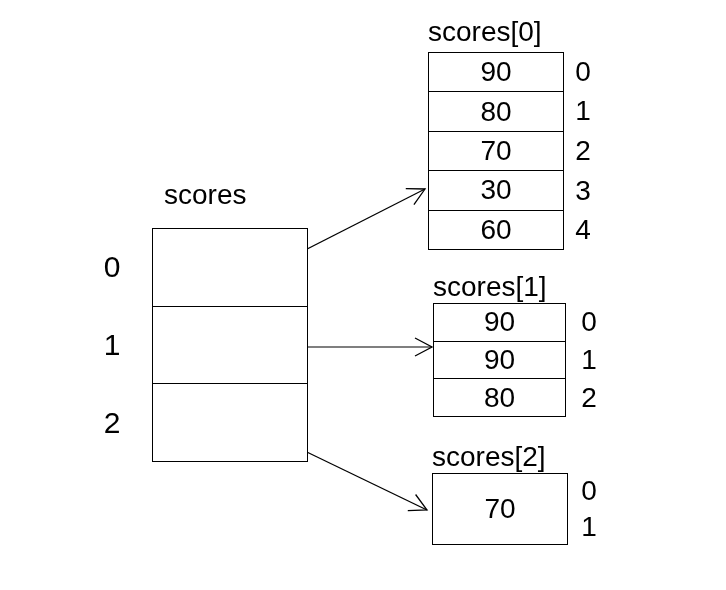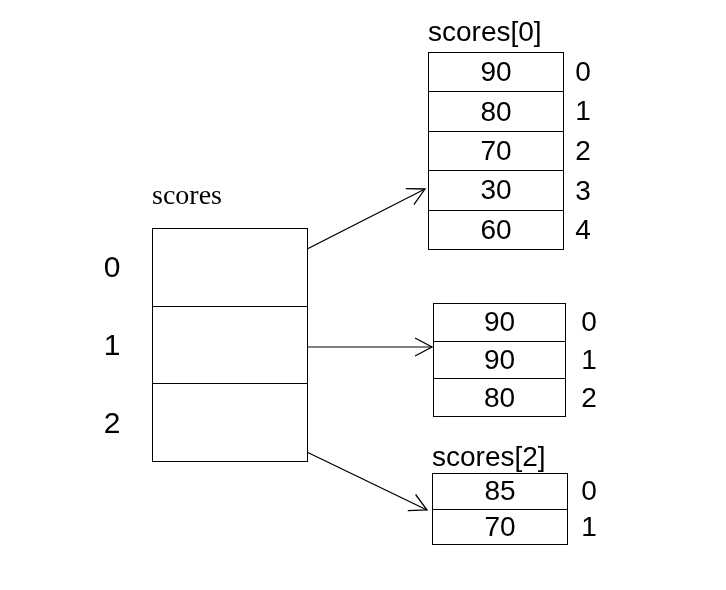--- a/index.html
+++ b/index.html
@@ -42,21 +42,21 @@
     text-align:center;
   }
   .idx-col .idx{
     flex:1;
     display:flex;align-items:center;justify-content:center;
     font-size:28px;
   }
   .main-idx .idx{font-size:30px;}
 
   
-  .main-title{left:152px;top:179px;width:156px;font-family:Liberation Serif, serif;}
+  .main-title{left:164px;top:179px;width:156px;}
   .main-box{left:152px;top:228px;width:156px;height:234px;}
   .main-idx{left:92px;top:228px;width:40px;height:234px;}
 
   
   .s0-title{left:428px;top:16px;width:136px;}
   .s0-box{left:428px;top:52px;width:136px;height:198px;}
   .s0-idx{left:566px;top:52px;width:34px;height:198px;}
 
   
   .s1-title{left:433px;top:271px;width:133px;}
@@ -109,37 +109,37 @@
   </div>
 
   <div class="idx-col s0-idx">
     <div class="idx">0</div>
     <div class="idx">1</div>
     <div class="idx">2</div>
     <div class="idx">3</div>
     <div class="idx">4</div>
   </div>
 
+  <div class="title s1-title">scores[1]</div>
 
   <div class="box s1-box">
     <div class="cell">90</div>
     <div class="cell">90</div>
     <div class="cell">80</div>
   </div>
 
   <div class="idx-col s1-idx">
     <div class="idx">0</div>
     <div class="idx">1</div>
     <div class="idx">2</div>
   </div>
 
   <div class="title s2-title">scores[2]</div>
 
   <div class="box s2-box">
-    <div class="cell">85</div>
     <div class="cell">70</div>
   </div>
 
   <div class="idx-col s2-idx">
     <div class="idx">0</div>
     <div class="idx">1</div>
   </div>
 
 </div>
 

